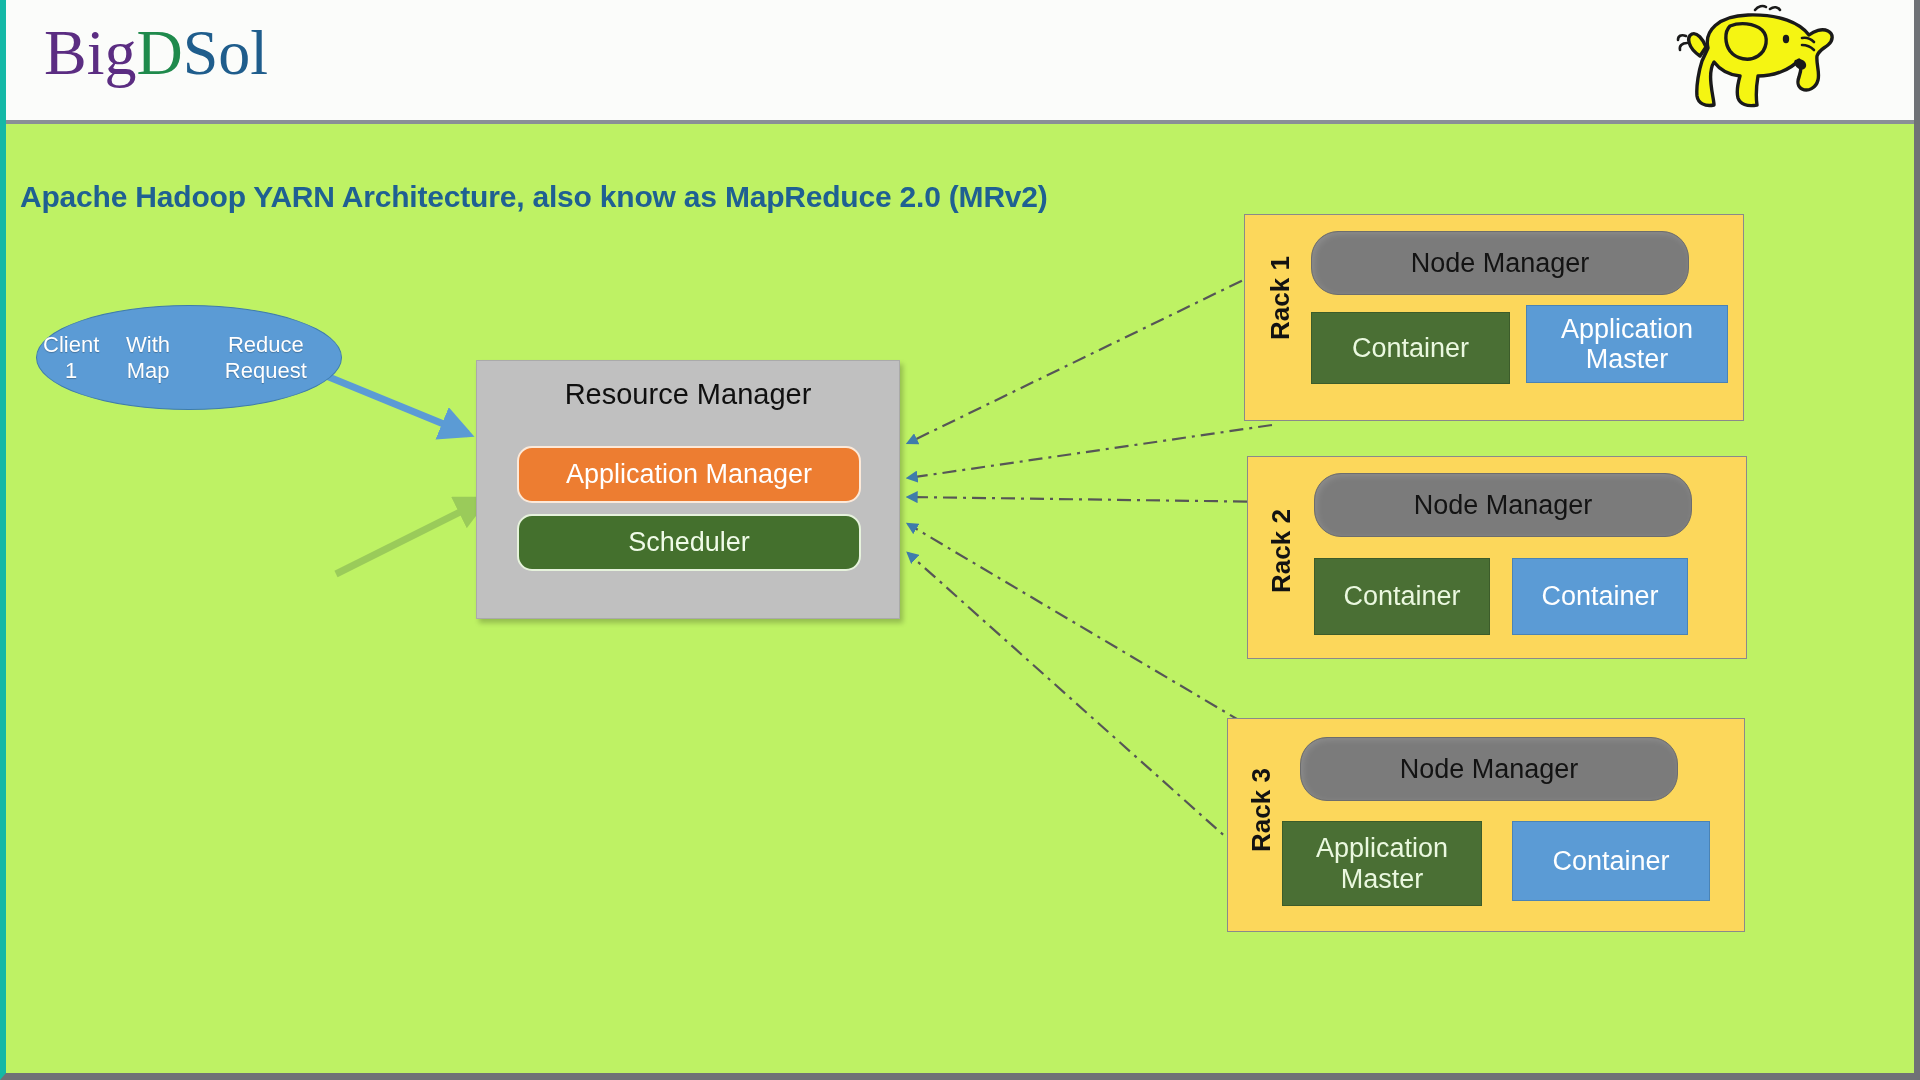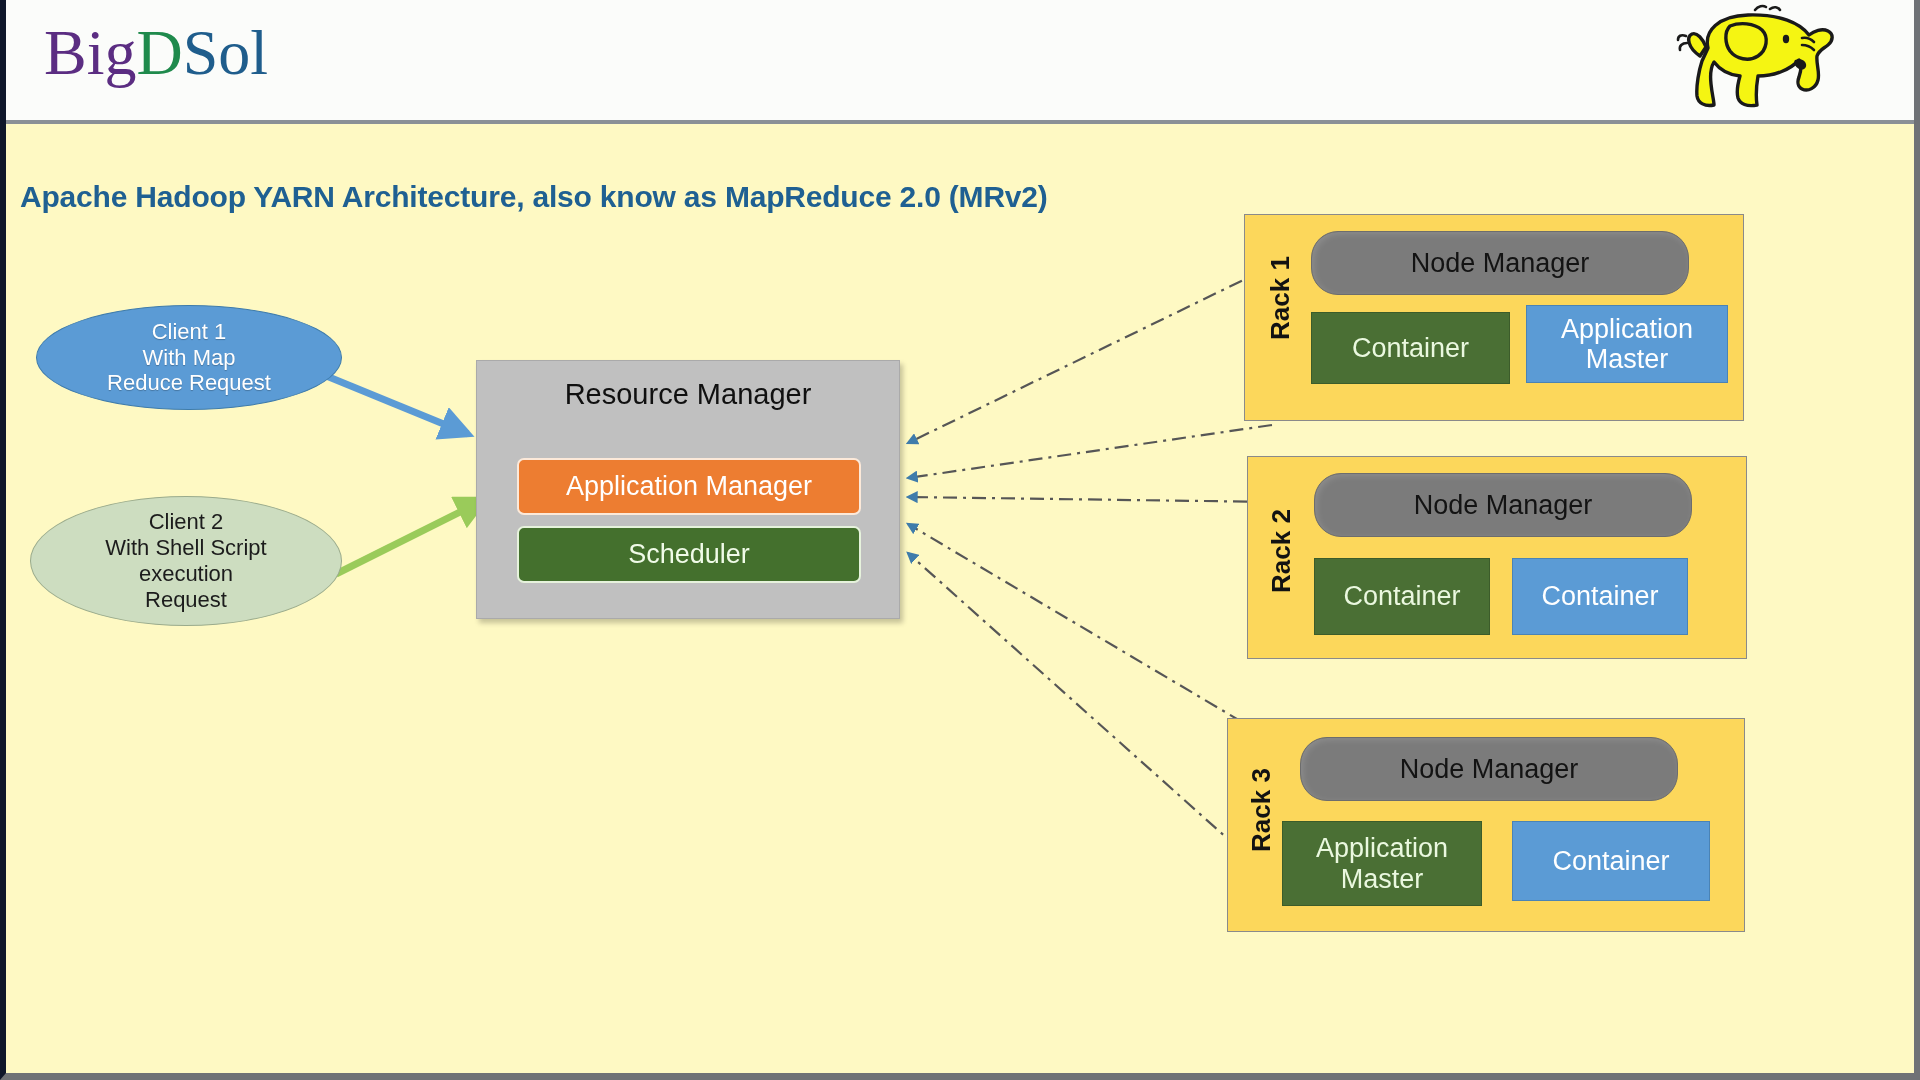--- a/index.html
+++ b/index.html
@@ -4,24 +4,24 @@
 <style>
   html, body {
     margin: 0;
     padding: 0;
     background: #6e6e6e;
   }
   .slide {
     position: relative;
     width: 1920px;
     height: 1080px;
-    background: #fef9c3;
+    background: #bef264;
     overflow: hidden;
     font-family: "Liberation Sans", sans-serif;
-    border-left: 6px solid #0f172a;
+    border-left: 6px solid #14b8a6;
     border-right: 6px solid #6f7276;
     border-bottom: 7px solid #6f7276;
     box-sizing: border-box;
     padding-left: 20px;
   }
 
   
   .header {
     position: absolute;
     left: 0; top: 0;
@@ -72,21 +72,21 @@
     width: 1920px;
     height: 1080px;
     pointer-events: none;
   }
 
   
   .client {
     position: absolute;
     border-radius: 50%;
     display: flex;
-    flex-direction: column;
+    flex-direction: row;
     align-items: center;
     justify-content: center;
     text-align: center;
     line-height: 1.18;
     box-sizing: border-box;
   }
   .client-1 {
     left: 30px;  top: 305px;
     width: 306px; height: 105px;
     background: #5b9bd5;
@@ -118,28 +118,27 @@
     text-align: center;
     font-size: 29px;
     color: #101010;
     margin-top: 17px;
   }
   .rm-box {
     position: absolute;
     left: 40px;
     width: 344px;
     height: 57px;
-    border-radius: 7px;
+    border-radius: 15px;
     display: flex;
     align-items: center;
     justify-content: center;
     font-size: 27px;
     color: #ffffff;
     box-sizing: border-box;
-    margin-top: 12px;
   }
   .rm-appmgr {
     top: 85px;
     background: #ed7d31;
     border: 2px solid #fce9d9;
   }
   .rm-sched {
     top: 153px;
     background: #44702d;
     border: 2px solid #e6f2dc;
@@ -278,26 +277,20 @@
       <line x1="1232" y1="848" x2="902" y2="553"></line>
     </g>
   </svg>
 
   <div class="client client-1">
     <span>Client 1</span>
     <span>With Map</span>
     <span>Reduce Request</span>
   </div>
 
-  <div class="client client-2">
-    <span>Client 2</span>
-    <span>With Shell Script</span>
-    <span>execution</span>
-    <span>Request</span>
-  </div>
 
   <div class="resource-manager">
     <div class="rm-title">Resource Manager</div>
     <div class="rm-box rm-appmgr">Application Manager</div>
     <div class="rm-box rm-sched">Scheduler</div>
   </div>
 
   <div class="rack rack-1">
     <div class="rack-label">Rack 1</div>
     <div class="node-manager">Node Manager</div>

